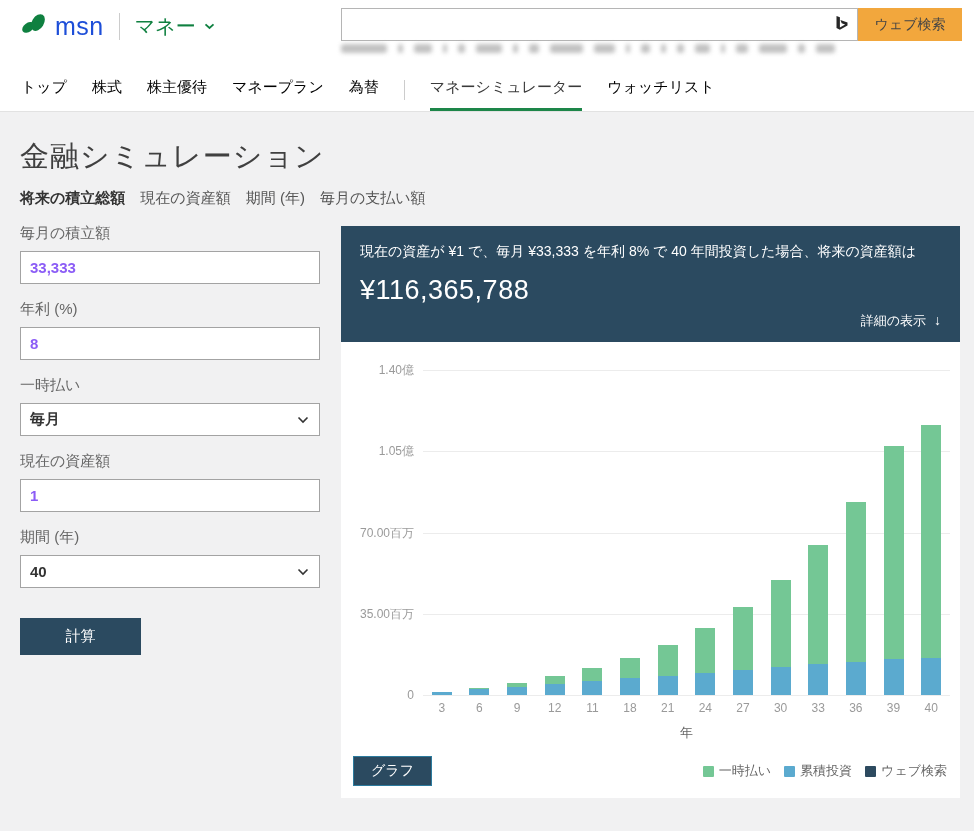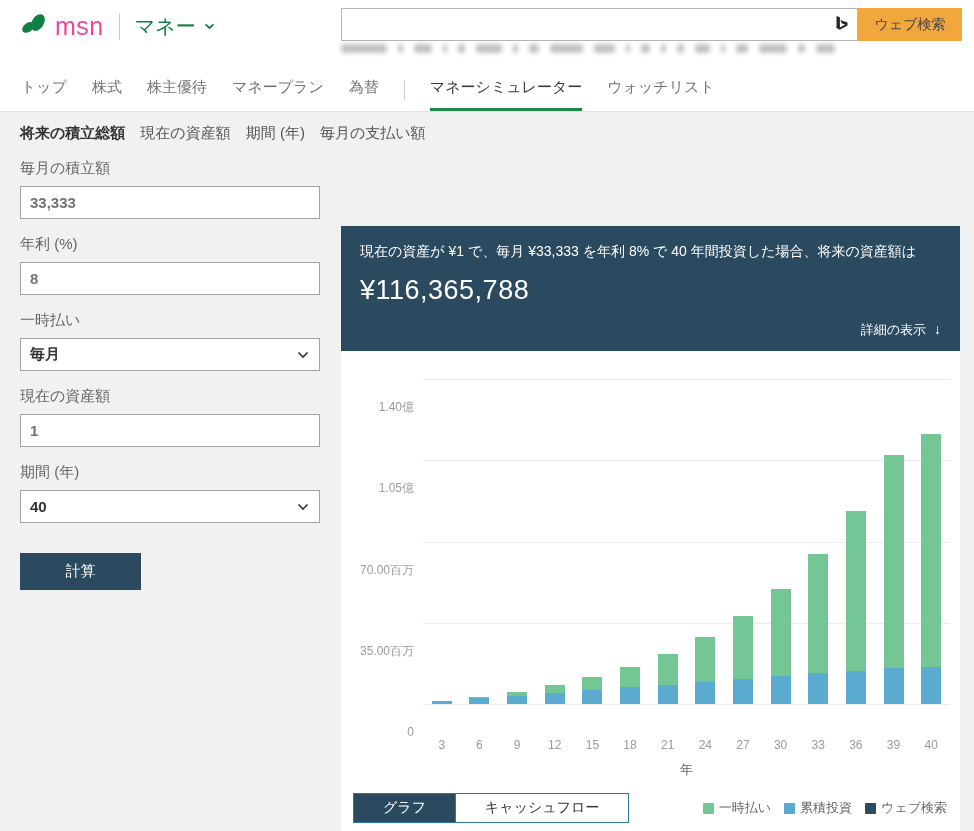--- a/index.html
+++ b/index.html
@@ -2,75 +2,75 @@
 <html><head>
 <meta charset="utf-8">
 <style>
   * { margin:0; padding:0; box-sizing:border-box; }
   html,body { width:974px; height:831px; }
   body { background:#f1f1f2; font-family:"Liberation Sans","DejaVu Sans",sans-serif; color:#333; overflow:hidden; }
 
   
   .header { position:relative; height:112px; background:#fff; border-bottom:1px solid #e2e2e2; }
   .logo-row { position:absolute; left:20px; top:11px; display:flex; align-items:center; }
-  .logo-text { color:#ec4899; font-size:25px; margin-left:6px; letter-spacing:.5px; }
+  .logo-text { color:#1d4ed8; font-size:25px; margin-left:6px; letter-spacing:.5px; }
   .logo-divider { width:1px; height:27px; background:#ccc; margin:0 15px; }
   .channel { color:#0f8040; font-size:20px; display:flex; align-items:center; gap:8px; cursor:pointer; }
   .search-area { position:absolute; left:341px; top:8px; display:flex; }
   .search-box { position:relative; }
   .search-input { width:517px; height:33px; border:1px solid #b5b5b5; padding:0 34px 0 10px; font-size:14px; outline:none; font-family:inherit; }
   .bing-icon { position:absolute; right:9px; top:8px; }
   .search-btn { width:104px; height:33px; background:#f2a73d; border:none; font-size:14px; color:#454545; cursor:pointer; font-family:inherit; }
   .blur-row { position:absolute; left:341px; top:44px; width:633px; display:flex; gap:11px; align-items:center; }
   .blur-row .blob { height:9px; background:#9a9a9a; border-radius:3px; filter:blur(2px); opacity:.6; flex:0 0 auto; }
   .nav { position:absolute; left:21px; bottom:0; display:flex; align-items:flex-end; gap:25px; }
-  .nav-item { font-size:15px; color:#737373; padding-bottom:11px; border-bottom:3px solid transparent; cursor:pointer; white-space:nowrap; }
+  .nav-item { font-size:15px; color:#000000; padding-bottom:11px; border-bottom:3px solid transparent; cursor:pointer; white-space:nowrap; }
   .nav-item.active { color:#3a3a3a; border-bottom-color:#1d8649; }
   .nav-divider { width:1px; height:20px; background:#ccc; margin-bottom:11px; }
 
   
   .main { display:flex; padding-left:20px; }
   .left-col { width:321px; padding-right:21px; }
   .right-col { width:619px; }
 
   
   .page-title { margin-top:25px; font-size:29px; font-weight:300; color:#404040; letter-spacing:1px; white-space:nowrap; }
   .subtabs { display:flex; gap:15px; margin-top:12px; font-size:15px; color:#555; white-space:nowrap; }
   .subtab { cursor:pointer; }
   .subtab.active { font-weight:bold; color:#333; }
   .field { margin-top:16px; }
   .field-label { display:block; font-size:15px; color:#666; margin-bottom:8px; }
-  .text-input { width:100%; height:33px; border:1px solid #a3a3a3; padding:0 9px; font-weight:bold; font-size:15px; color:#737373; background:#fff; font-family:inherit; }
+  .text-input { width:100%; height:33px; border:1px solid #a3a3a3; padding:0 9px; font-weight:bold; font-size:15px; color:#8b5cf6; background:#fff; font-family:inherit; }
   .select-box { position:relative; width:100%; height:33px; border:1px solid #a3a3a3; background:#fff; display:flex; align-items:center; padding:0 9px; font-weight:bold; font-size:15px; color:#333; cursor:pointer; }
   .select-box svg { position:absolute; right:10px; }
   .calc-btn { margin-top:30px; width:121px; height:37px; background:#2b4a60; color:#fff; border:none; font-size:15px; cursor:pointer; font-family:inherit; }
 
   
   .result-panel { margin-top:114px; background:#2b4a60; color:#fff; padding:15px 19px 12px; }
   .result-summary { font-size:14px; line-height:1.5; }
   .result-amount { font-size:27px; margin-top:13px; letter-spacing:.5px; }
-  .result-details { text-align:right; font-size:13px; margin-top:15px; cursor:pointer; }
+  .result-details { text-align:right; font-size:13px; margin-top:6px; cursor:pointer; }
   .down-arrow { font-weight:bold; margin-left:8px; font-size:14px; }
 
   
   .chart-card { background:#fff; padding:28px 10px 12px 12px; }
   .chart-body { display:flex; }
-  .y-axis { position:relative; width:70px; height:325px; flex:0 0 70px;margin-top:28px; }
+  .y-axis { position:relative; width:70px; height:325px; flex:0 0 70px; }
   .y-tick { position:absolute; right:9px; transform:translateY(-50%); font-size:12px; color:#9a9a9a; white-space:nowrap; }
   .plot { position:relative; flex:1; height:325px; }
   .gridline { position:absolute; left:0; right:0; height:1px; background:#ececec; }
   .bars { position:absolute; left:0; right:0; top:0; bottom:0; display:flex; align-items:flex-end; }
   .bar-slot { flex:1; display:flex; justify-content:center; align-items:flex-end; height:100%; }
   .bar { width:20px; display:flex; flex-direction:column-reverse; height:100%; justify-content:flex-start; }
   .x-labels { display:flex; margin-left:70px; margin-top:6px; }
   .x-label { flex:1; text-align:center; font-size:12px; color:#9a9a9a; }
   .x-axis-title { margin-left:70px; text-align:center; font-size:13px; color:#666; margin-top:9px; }
   .chart-footer { display:flex; justify-content:space-between; align-items:center; margin-top:14px; padding-right:3px; }
   .tab-group { display:flex; border:1px solid #2c7b9e; }
-  .chart-tab { padding:5px 29px; font-size:14px; background:#fff; color:#333; cursor:pointer; white-space:nowrap; }
+  .chart-tab { padding:5px 17px; font-size:14px; background:#fff; color:#333; cursor:pointer; white-space:nowrap; }
   .chart-tab.active { background:#2b4a60; color:#fff; }
   .chart-tab + .chart-tab { border-left:1px solid #2c7b9e; }
   .legend { display:flex; align-items:center; gap:13px; }
   .legend-item { display:flex; align-items:center; font-size:13px; color:#666; white-space:nowrap; }
   .legend-swatch { width:11px; height:11px; margin-right:5px; border-radius:1px; }
 </style>
 </head>
 <body>
 
 <div class="header">
@@ -136,20 +136,21 @@
     <div class="nav-item">為替</div>
     <div class="nav-divider"></div>
     <div class="nav-item active">マネーシミュレーター</div>
     <div class="nav-item">ウォッチリスト</div>
   </div>
 </div>
 
 <div class="main">
 
   <div class="left-col">
+    <h1 class="page-title">金融シミュレーション</h1>
     <div class="subtabs">
       <span class="subtab active">将来の積立総額</span>
       <span class="subtab">現在の資産額</span>
       <span class="subtab">期間 (年)</span>
       <span class="subtab">毎月の支払い額</span>
     </div>
 
     <div class="field">
       <span class="field-label">毎月の積立額</span>
       <input class="text-input" type="text" value="33,333" style="">
@@ -312,37 +313,36 @@
                 </div>
               </div>
             </div>
           </div>
       </div>
       <div class="x-labels">
           <div class="x-label">3</div>
           <div class="x-label">6</div>
           <div class="x-label">9</div>
           <div class="x-label">12</div>
-          <div class="x-label">15</div>
+          <div class="x-label">11</div>
           <div class="x-label">18</div>
           <div class="x-label">21</div>
           <div class="x-label">24</div>
           <div class="x-label">27</div>
           <div class="x-label">30</div>
           <div class="x-label">33</div>
           <div class="x-label">36</div>
           <div class="x-label">39</div>
           <div class="x-label">40</div>
         </div>
       <div class="x-axis-title">年</div>
 
       <div class="chart-footer">
         <div class="tab-group">
           <div class="chart-tab active">グラフ</div>
-          <div class="chart-tab">キャッシュフロー</div>
         </div>
         <div class="legend">
           <span class="legend-item">
             <span class="legend-swatch" style="background: rgb(116, 199, 149);"></span>
             <span>一時払い</span>
           </span>
           <span class="legend-item">
             <span class="legend-swatch" style="background: rgb(91, 170, 207);"></span>
             <span>累積投資</span>
           </span>

